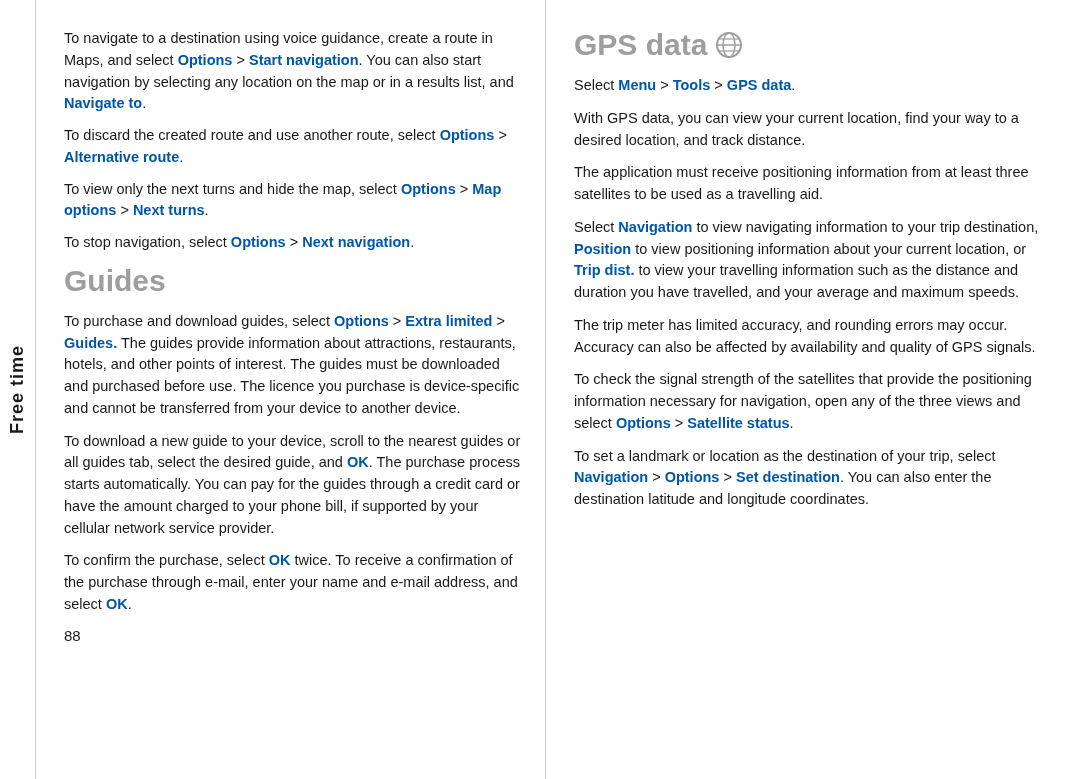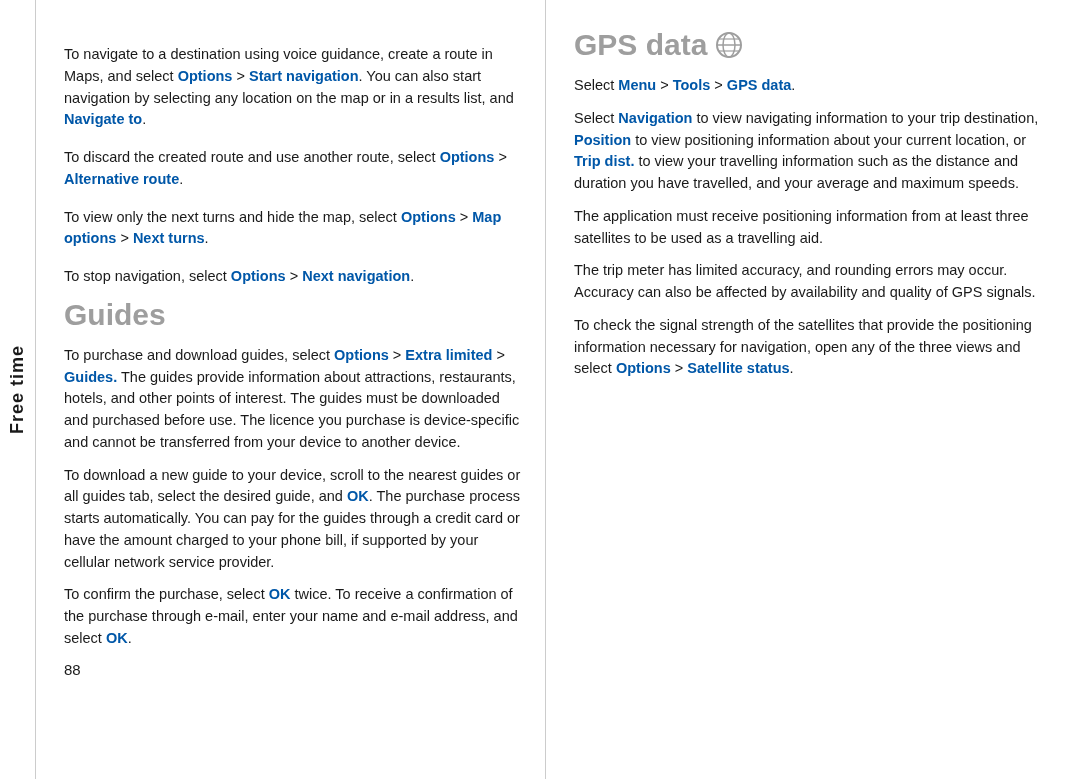--- a/index.html
+++ b/index.html
@@ -89,21 +89,20 @@
 
     
     .link-blue {
       color: #0057a8;
       font-weight: bold;
       text-decoration: none;
     }
 
     .top-para {
       margin-bottom: 10px;
-      margin-top: 16px;
     }
   </style>
 </head>
 <body>
 
 <div class="side-tab">
   <span class="side-tab-text">Free time</span>
 </div>
 
 <div class="main-content">
@@ -177,40 +176,50 @@
       </svg>
     </div>
 
 
     <p>
       Select <a class="link-blue">Menu</a> &gt;
       <a class="link-blue">Tools</a> &gt;
       <a class="link-blue">GPS data</a>.
     </p>
 
+    <p>
+      With GPS data, you can view your current location, find your way to a desired location, and track distance.
+    </p>
+
+    <p>
+      The application must receive positioning information from at least three satellites to be used as a travelling aid.
+    </p>
 
     <p>
       Select <a class="link-blue">Navigation</a>
       to view navigating information to your trip destination,
       <a class="link-blue">Position</a>
       to view positioning information about your current location, or
       <a class="link-blue">Trip dist.</a>
       to view your travelling information such as the distance and duration you have travelled, and your average and maximum speeds.
     </p>
 
     <p>
-      The application must receive positioning information from at least three satellites to be used as a travelling aid.
-    </p>
-
-    <p>
       The trip meter has limited accuracy, and rounding errors may occur. Accuracy can also be affected by availability and quality of GPS signals.
     </p>
 
 
     <p>
       To check the signal strength of the satellites that provide the positioning information necessary for navigation, open any of the three views and select
       <a class="link-blue">Options</a> &gt;
       <a class="link-blue">Satellite status</a>.
     </p>
 
+    <p>
+      To set a landmark or location as the destination of your trip, select
+      <a class="link-blue">Navigation</a> &gt;
+      <a class="link-blue">Options</a> &gt;
+      <a class="link-blue">Set destination</a>.
+      You can also enter the destination latitude and longitude coordinates.
+    </p>
 
   </div>
 </div>
 
 </body></html>

